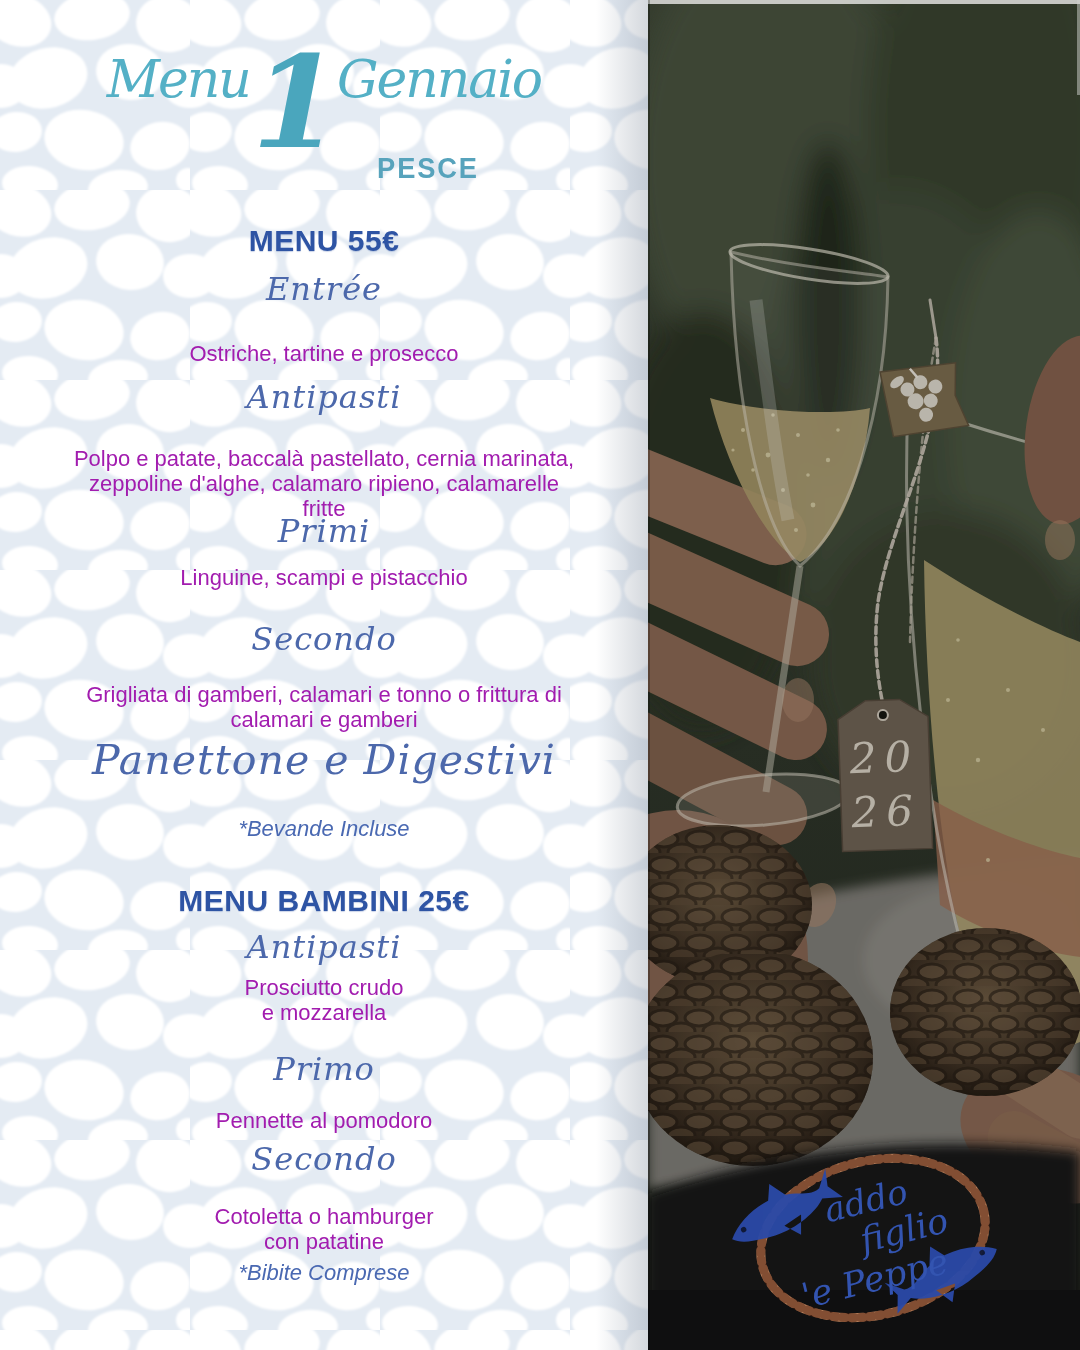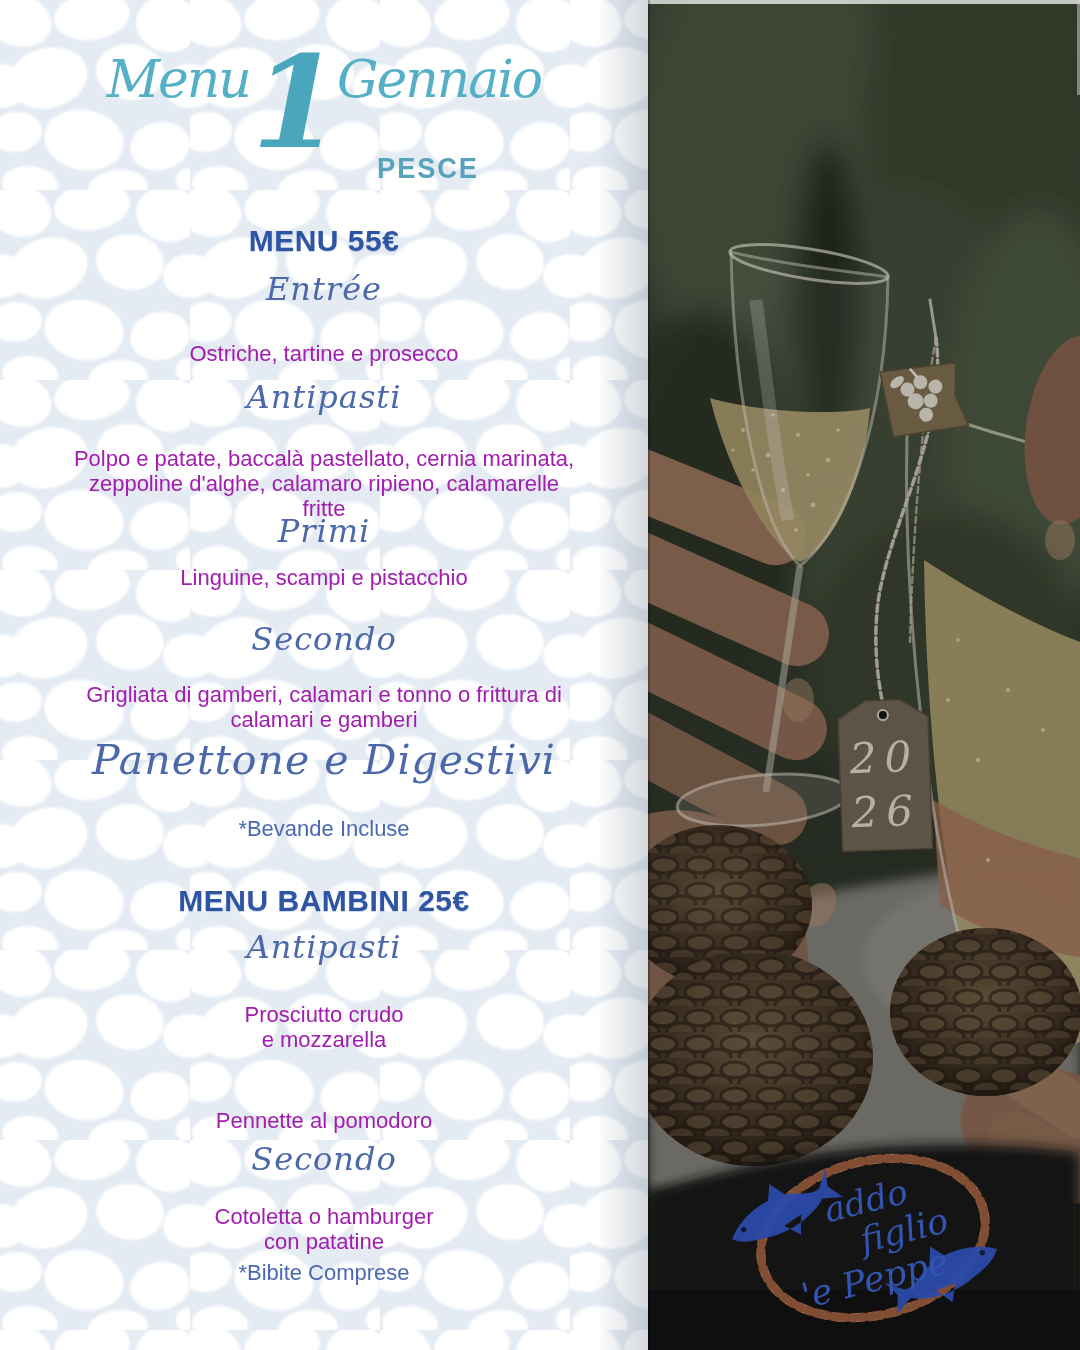--- a/index.html
+++ b/index.html
@@ -36,25 +36,25 @@
   .h-panettone { top:736px; font-size:41px; }
   .h-antipasti2{ top:928px; }
   .h-primo     { top:1050px; }
   .h-secondo2  { top:1140px; }
 
   .item { font-size:22px; line-height:1.14; color:#a21caf; }
   .i-ostriche   { top:341px; }
   .i-antipasti  { top:446px; } .i-antipasti .wrap { width:505px; margin:0 auto; }
   .i-primi      { top:565px; }
   .i-secondo    { top:678px; } .i-secondo .wrap { width:545px; margin:4px auto; }
-  .i-prosciutto { top:1002px; }
+  .i-prosciutto { top:975px; }
   .i-pennette   { top:1108px; }
   .i-cotoletta  { top:1204px; }
 
-  .note { font-size:22px; color:#4a69b2; font-weight:500; }
+  .note { font-style:italic; font-size:22px; color:#4a69b2; font-weight:500; }
   .n-bevande { top:816px; }
   .n-bibite  { top:1260px; }
 
   
   .photo-panel { position:absolute; left:648px; top:0; width:432px; height:1350px; }
 </style>
 </head>
 <body>
 
 <div id="poster">
@@ -121,20 +121,21 @@
     <div class="abs note n-bevande">*Bevande Incluse</div>
 
     <div class="abs price-title t-bambini">MENU BAMBINI 25€</div>
 
     <div class="abs script-head h-antipasti2">Antipasti</div>
     <div class="abs item i-prosciutto">
       <div>Prosciutto crudo</div>
       <div>e mozzarella</div>
     </div>
 
+    <div class="abs script-head h-primo">Primo</div>
     <div class="abs item i-pennette">Pennette al pomodoro</div>
 
     <div class="abs script-head h-secondo2">Secondo</div>
     <div class="abs item i-cotoletta">
       <div>Cotoletta o hamburger</div>
       <div>con patatine</div>
     </div>
 
     <div class="abs note n-bibite">*Bibite Comprese</div>
   </div>

